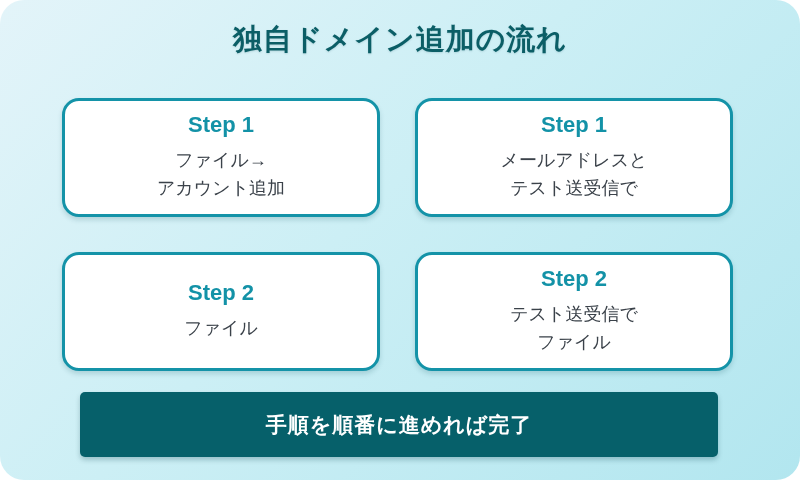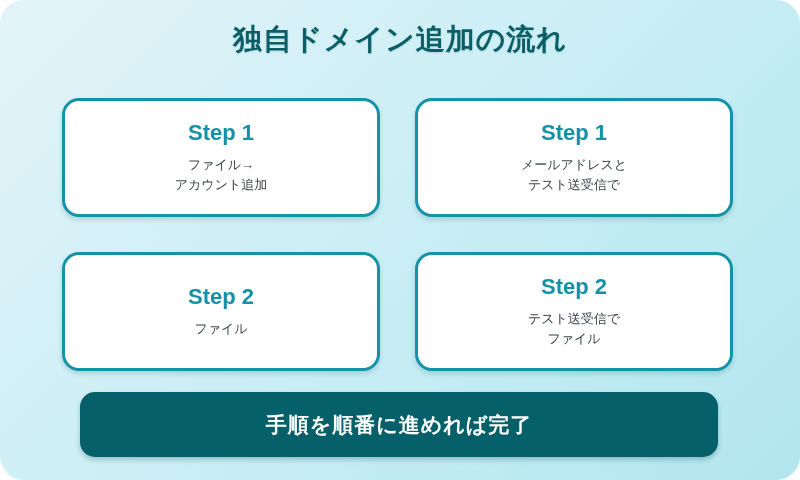--- a/index.html
+++ b/index.html
@@ -56,33 +56,33 @@
     padding: 4px 10px;
   }
   .step-label {
     font-size: 22px;
     font-weight: bold;
     color: #1392a7;
     line-height: 1.2;
     margin-bottom: 9px;
   }
   .step-body {
-    font-size: 13px;
+    font-size: 18px;
     color: #3b424a;
     line-height: 1.55;
   }
   .step-line { display: block; }
   .banner {
     position: absolute;
     left: 80px;
     top: 392px;
     width: 638px;
     height: 65px;
     background: #06606a;
-    border-radius: 15px;
+    border-radius: 5px;
     box-shadow: 0 3px 5px rgba(5, 60, 70, 0.25);
     display: flex;
     align-items: center;
     justify-content: center;
   }
   .banner-text {
     color: #ffffff;
     font-size: 21px;
     font-weight: bold;
     letter-spacing: 1px;

